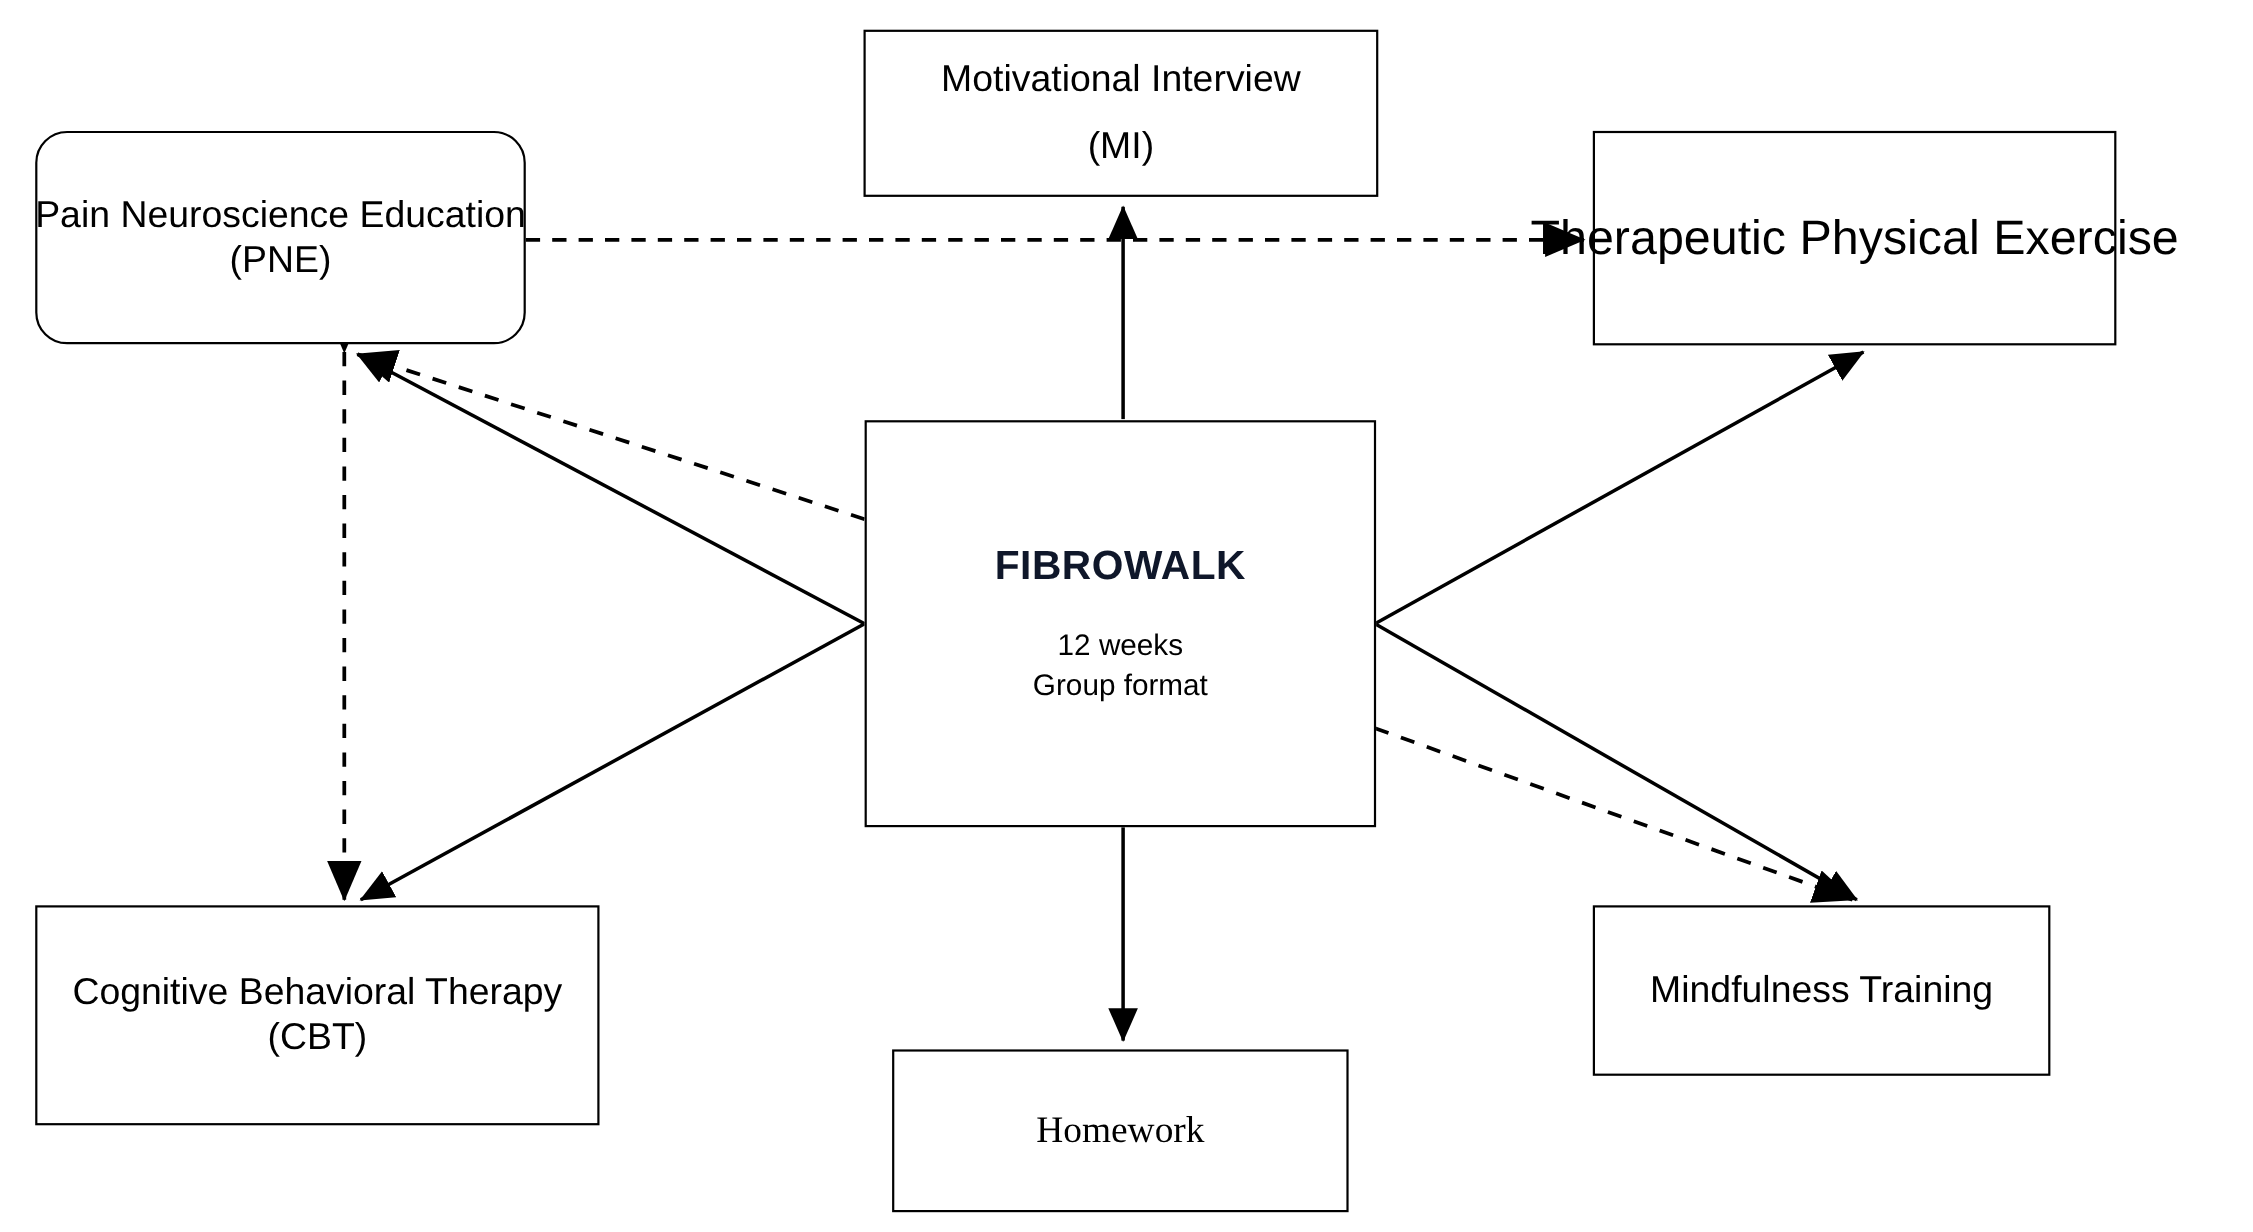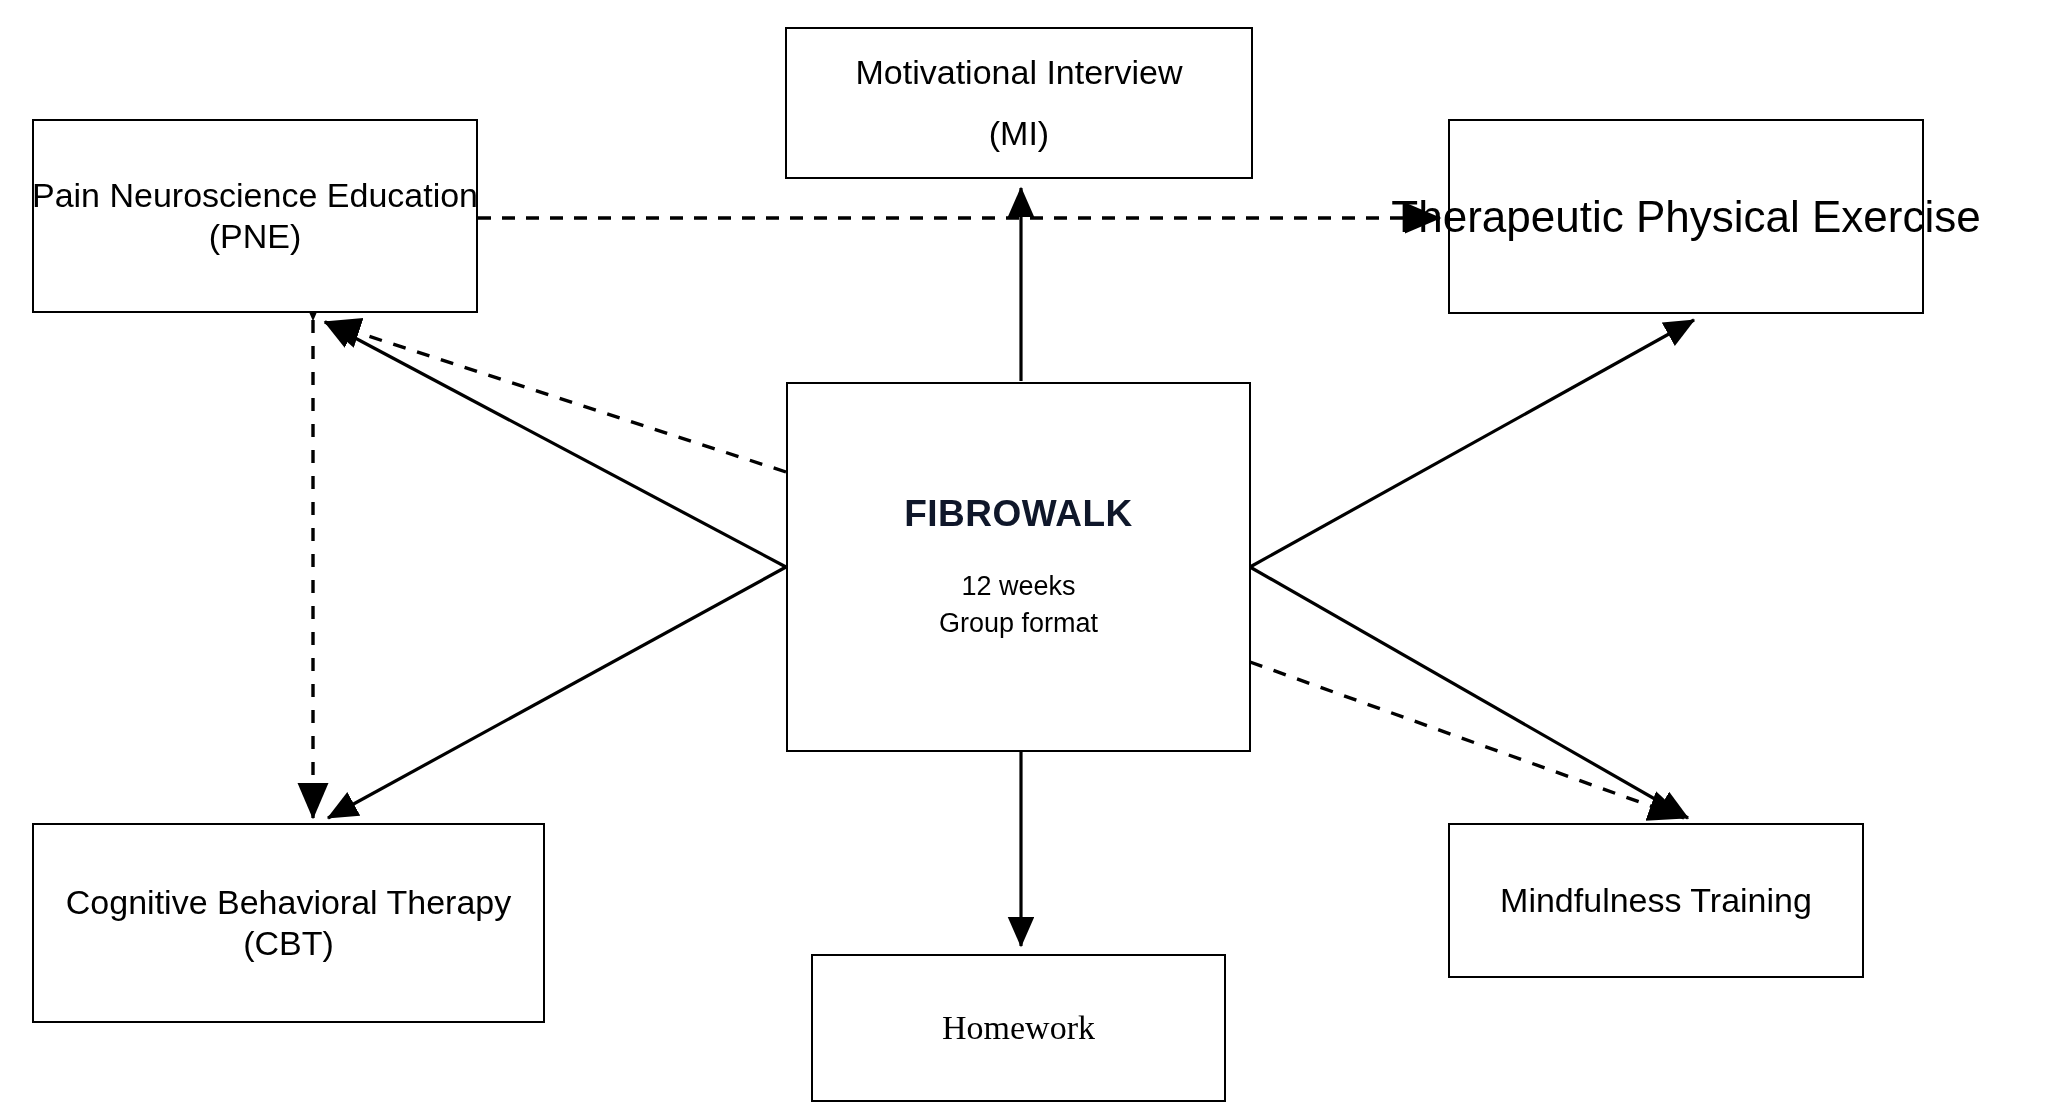--- a/index.html
+++ b/index.html
@@ -89,21 +89,21 @@
 
     <line x1="478" y1="218" x2="1440" y2="218" stroke="#000000" stroke-width="3.4" stroke-dasharray="13 11" marker-end="url(#ah-dash)"></line>
 
     <line x1="313" y1="320" x2="313" y2="818" stroke="#000000" stroke-width="3.4" stroke-dasharray="13 13" marker-start="url(#ah-dash)" marker-end="url(#ah-dash)"></line>
 
     <line x1="786" y1="472" x2="325" y2="322" stroke="#000000" stroke-width="3.4" stroke-dasharray="13 12" marker-end="url(#ah-dash)"></line>
 
     <line x1="1250" y1="662" x2="1684" y2="818" stroke="#000000" stroke-width="3.4" stroke-dasharray="13 12" marker-end="url(#ah-dash)"></line>
   </svg>
 
-  <div class="node-box" style="left:32px; top:119px; width:446px; height:194px;">
+  <div class="node-box" style="left:32px; top:119px; width:446px; height:194px;border-radius:29px;">
     <span class="node-label">Pain Neuroscience Education</span>
     <span class="node-label">(PNE)</span>
   </div>
 
   <div class="node-box" style="left:785px; top:27px; width:468px; height:152px;gap:20px;">
     <span class="node-label">Motivational Interview</span>
     <span class="node-label">(MI)</span>
   </div>
 
   <div class="node-box" style="left:1448px; top:119px; width:476px; height:195px;">

